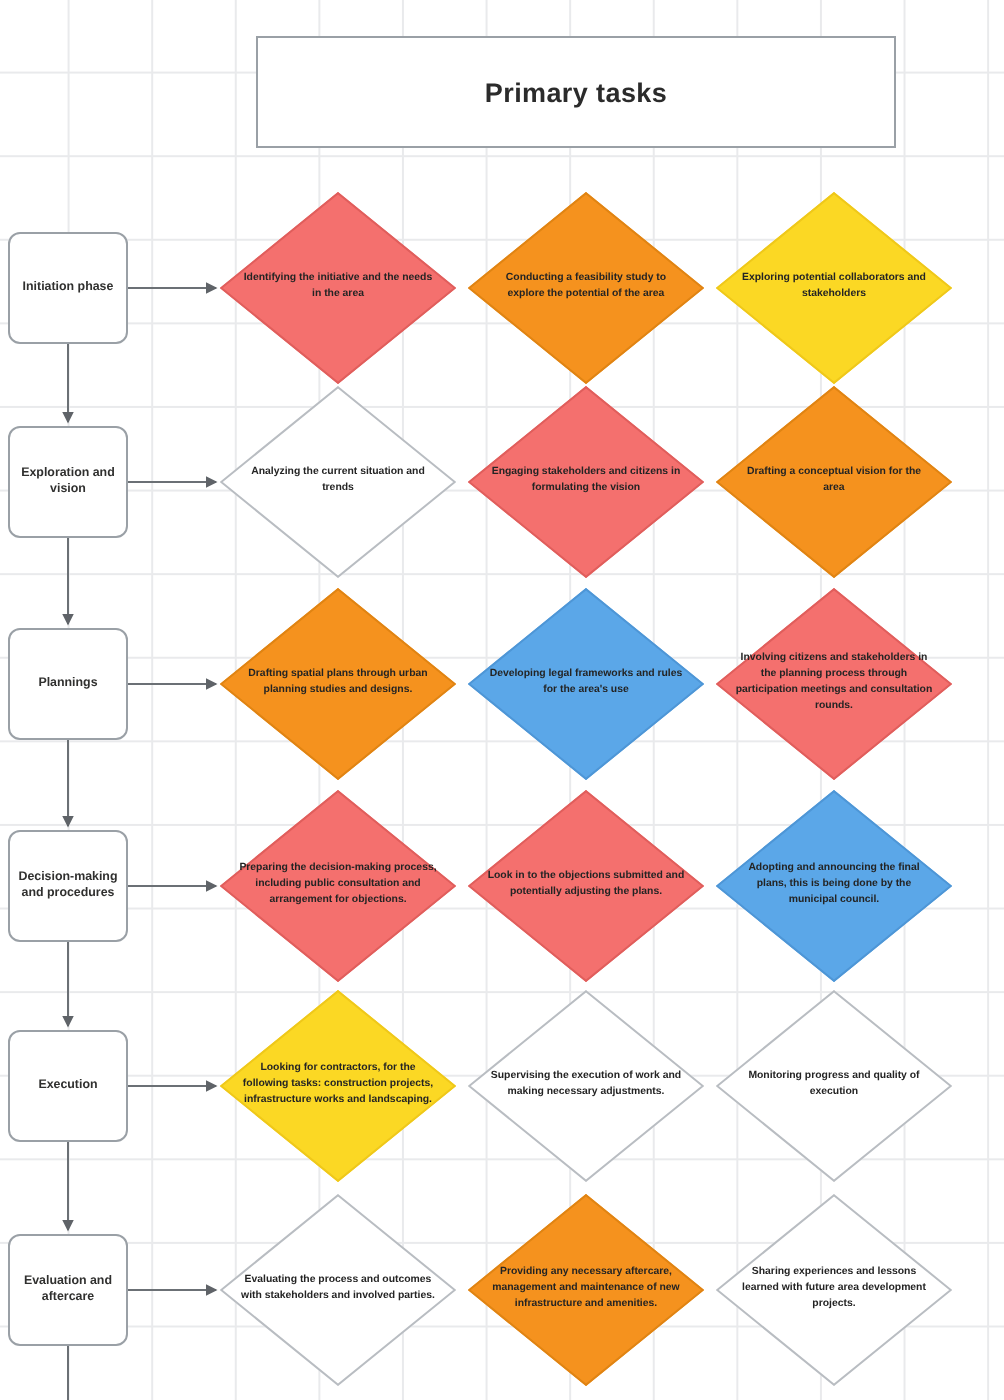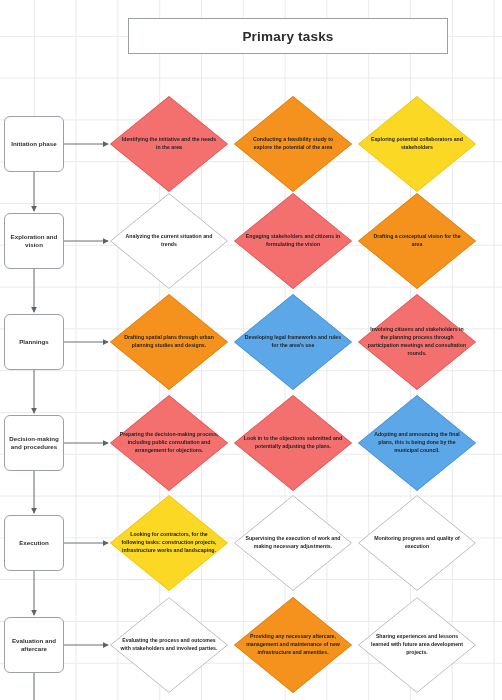--- a/index.html
+++ b/index.html
@@ -17,21 +17,21 @@
     background-image:
       linear-gradient(to right, #e9eaec 1px, transparent 1px),
       linear-gradient(to bottom, #e9eaec 1px, transparent 1px);
     background-size:41.8px 41.8px;
     background-position:-8px -6px;
   }
   #svg-layer{position:absolute;left:0;top:0;width:502px;height:700px;}
 
   .title-box{
     position:absolute;
-    left:128px;top:18px;width:320px;height:36px;
+    left:128px;top:18px;width:320px;height:56px;
     background:#ffffff;
     border:1px solid #9aa0a6;
     box-sizing:border-box;
     display:flex;align-items:center;justify-content:center;
   }
   .title-text{
     font-size:13.5px;font-weight:bold;color:#2b2b2b;
     letter-spacing:.2px;
   }
 

